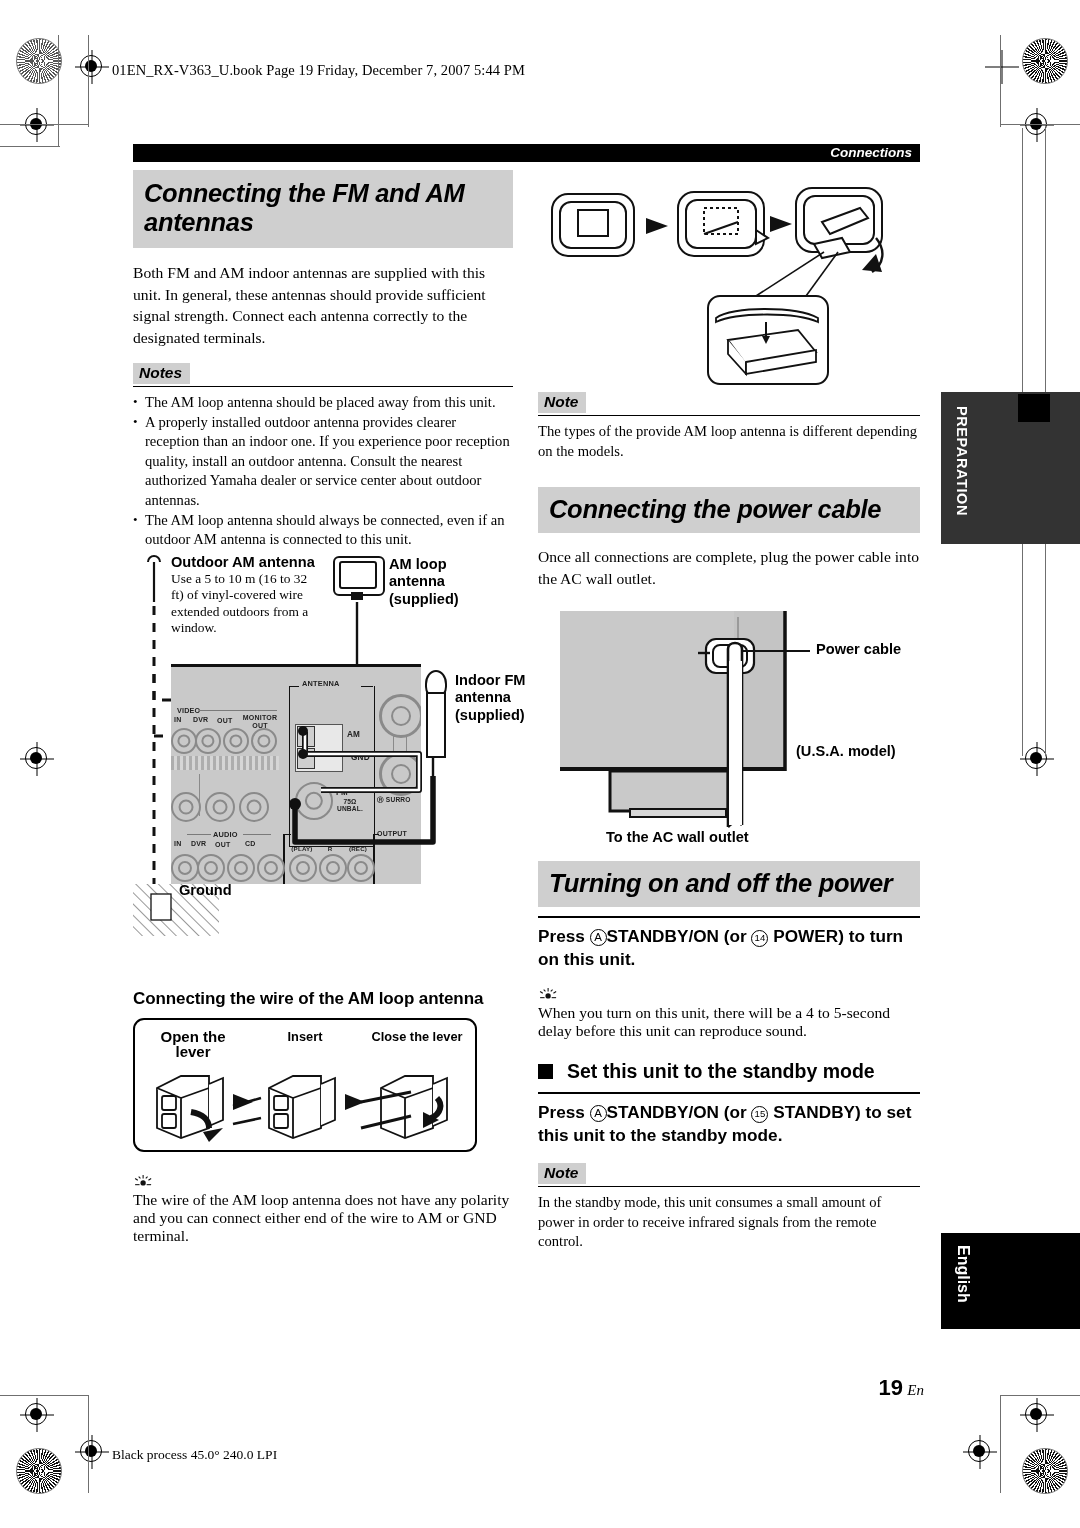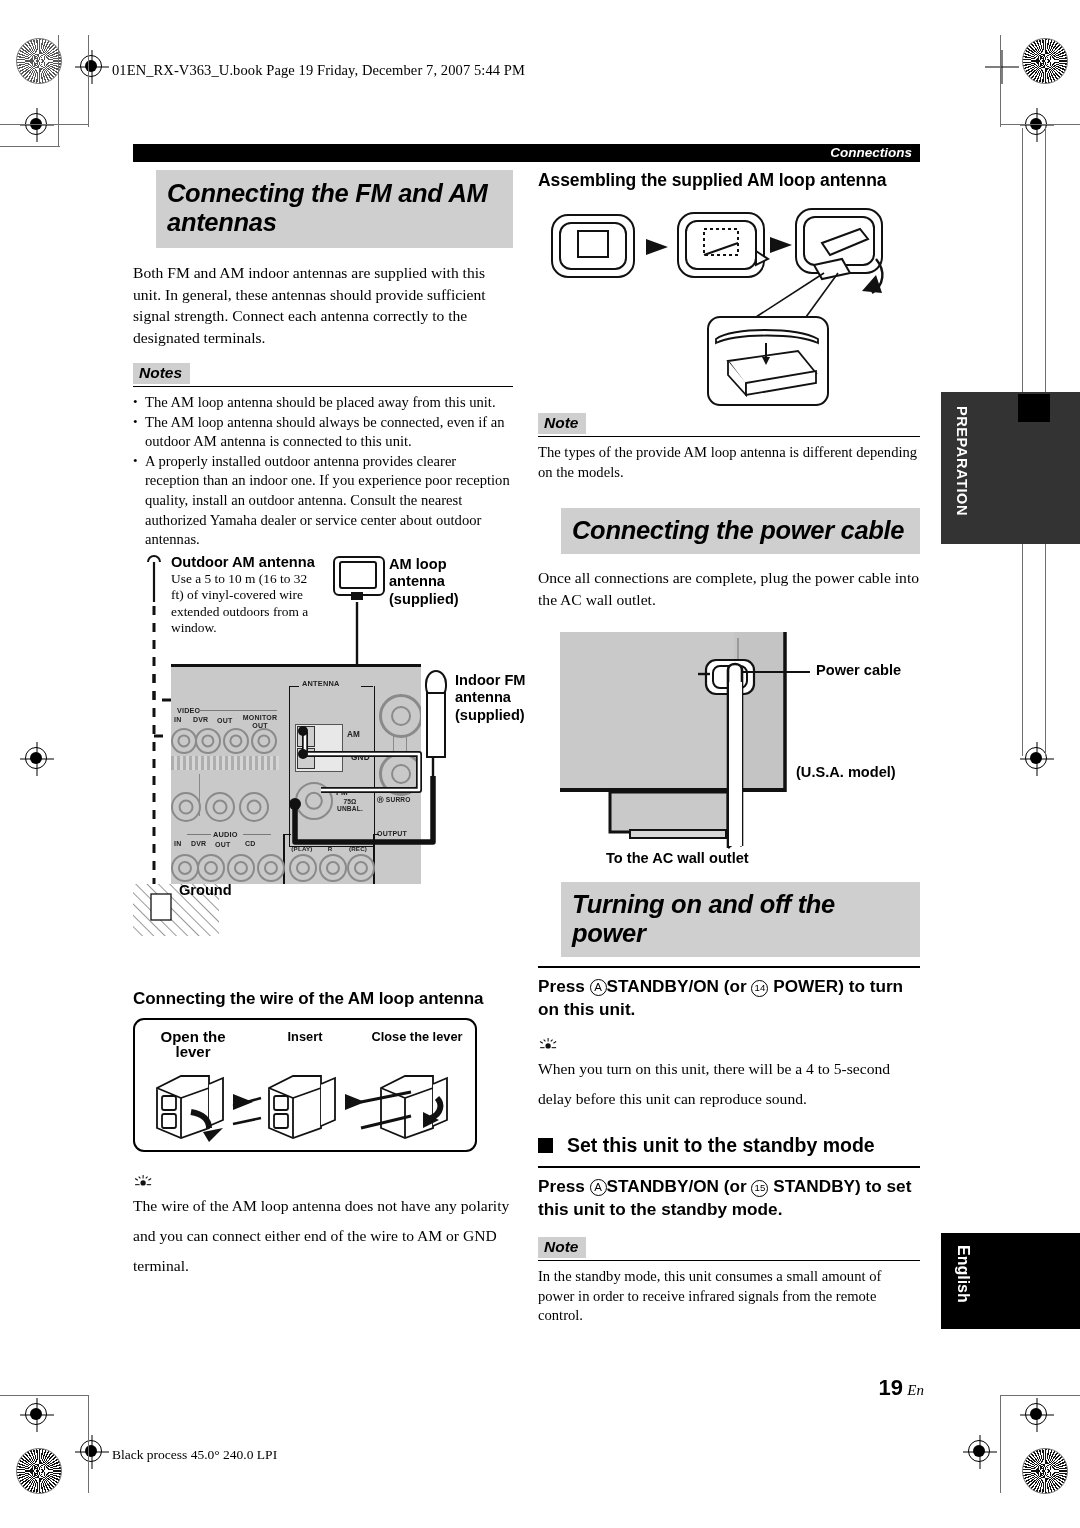--- a/index.html
+++ b/index.html
@@ -35,35 +35,35 @@
   
   .runbar{position:absolute;left:133px;top:144px;width:787px;height:18px;background:#000;}
   .runbar span{position:absolute;right:8px;top:1px;color:#fff;font-style:italic;font-weight:bold;
     font-family:"Liberation Sans", sans-serif;font-size:13.5px;}
 
   
   .colL{position:absolute;left:133px;top:170px;width:380px;}
   .colR{position:absolute;left:538px;top:170px;width:382px;}
 
   
-  .h1bar{background:#cfcfcf;padding:9px 11px 11px 11px;box-sizing:border-box;margin-left:23px;}
+  .h1bar{background:#cfcfcf;padding:9px 11px 11px 11px;box-sizing:border-box;}
   .h1bar .t{font-family:"Liberation Sans", sans-serif;font-weight:bold;font-style:italic;
     font-size:25.5px;line-height:29px;letter-spacing:-.3px;}
 
   .body{font-size:15.6px;line-height:21.5px;text-align:left;}
 
   .notehdr{display:inline-block;background:#cfcfcf;font-family:"Liberation Sans", sans-serif;
     font-weight:bold;font-style:italic;font-size:15.5px;padding:1px 8px 2px 6px;}
   .noteline{border-top:1px solid #000;margin-top:2px;padding-top:6px;}
 
   ul.bul{list-style:none;margin:0;padding:0;font-size:14.6px;line-height:19.6px;}
   ul.bul li{position:relative;padding-left:12px;margin-bottom:0;}
   ul.bul li:before{content:"\2022";position:absolute;left:0;top:-1px;font-size:13px;}
 
-  .tip{font-size:15.6px;line-height:30px;}
+  .tip{font-size:15.6px;line-height:18px;}
   .tipicon{display:block;width:22px;height:16px;margin-bottom:1px;position:relative;}
 
   h3.sub{font-family:"Liberation Sans", sans-serif;font-weight:bold;font-size:16.5px;
     margin:0;line-height:21px;letter-spacing:-.1px;}
 
   .sqhead{font-family:"Liberation Sans", sans-serif;font-weight:bold;font-size:19.5px;
     display:flex;align-items:center;gap:14px;}
   .sqhead .sq{width:15px;height:15px;background:#000;display:inline-block;}
 
   .rulebox{border-top:2px solid #000;padding-top:7px;margin-top:9px;}
@@ -172,22 +172,22 @@
       <div class="t">Connecting the FM and AM antennas</div>
     </div>
 
     <div class="body" style="margin-top:14px;">Both FM and AM indoor antennas are supplied with this unit. In general, these antennas should provide sufficient signal strength. Connect each antenna correctly to the designated terminals.</div>
 
     <div style="margin-top:15px;">
       <div class="notehdr">Notes</div>
       <div class="noteline">
         <ul class="bul">
           <li>The AM loop antenna should be placed away from this unit.</li>
+          <li>A properly installed outdoor antenna provides clearer reception than an indoor one. If you experience poor reception quality, install an outdoor antenna. Consult the nearest authorized Yamaha dealer or service center about outdoor antennas.</li>
           <li>The AM loop antenna should always be connected, even if an outdoor AM antenna is connected to this unit.</li>
-          <li>A properly installed outdoor antenna provides clearer reception than an indoor one. If you experience poor reception quality, install an outdoor antenna. Consult the nearest authorized Yamaha dealer or service center about outdoor antennas.</li>
         </ul>
       </div>
     </div>
 
     <div class="figAM">
 
       <svg width="380" height="420" style="position:absolute;left:0;top:0;">
 
         <path d="M21,8 L21,48" stroke="#111" stroke-width="2.2" fill="none"></path>
         <path d="M15,8 a6,6 0 0 1 12,0" stroke="#111" stroke-width="2" fill="none"></path>
@@ -369,21 +369,20 @@
             <path d="M15,12 h5"></path>
         </g>
         <circle cx="11" cy="10" r="3" fill="#111"></circle>
       </svg>
       <div class="tip">The wire of the AM loop antenna does not have any polarity and you can connect either end of the wire to AM or GND terminal.</div>
     </div>
   </div>
 
   <div class="colR">
 
-    <h3 class="sub" style="font-size:17.5px;">Assembling the supplied AM loop antenna</h3>
 
     <div style="position:relative;width:382px;height:212px;margin-top:8px;">
       <svg width="382" height="212" viewBox="0 0 382 212">
         <g stroke="#111" stroke-width="2" fill="#fff">
 
           <rect x="14" y="16" width="82" height="62" rx="16"></rect>
           <rect x="22" y="24" width="66" height="46" rx="11"></rect>
           <rect x="40" y="32" width="30" height="26" fill="#fff"></rect>
           <path d="M40,58 h30"></path>
 

